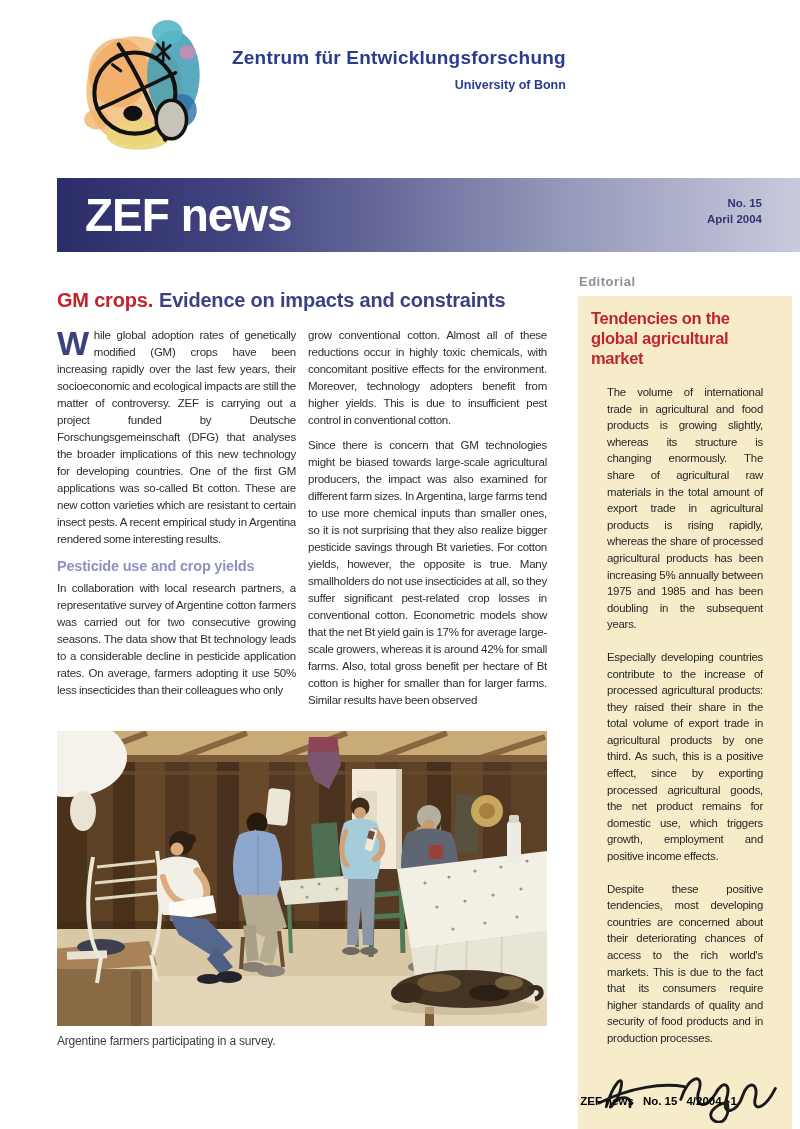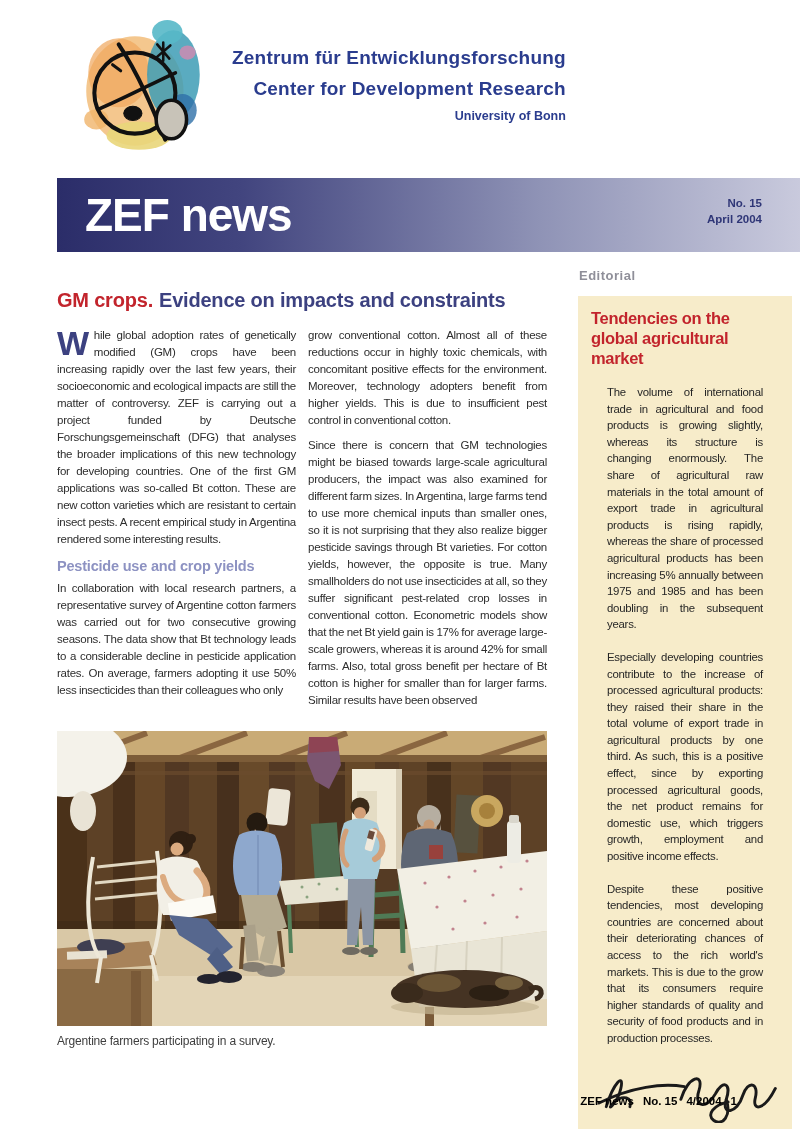--- a/index.html
+++ b/index.html
@@ -28,21 +28,21 @@
   .col{width:239px;}
   .body-text{font-size:11.5px;line-height:17px;color:#2d2d2d;text-align:justify;
              letter-spacing:-.25px;word-spacing:-.5px;}
   .col p{margin:0 0 8px 0;}
   .subhead{font-size:14.5px;font-weight:bold;color:#8d92c2;margin:10px 0 6px 0;letter-spacing:-.2px;}
   .dropcap{float:left;font-size:34px;line-height:28px;font-weight:bold;color:#3c4180;padding:2px 5px 0 0;}
   .photo{margin-top:14px;width:490px;height:295px;display:block;}
   .caption{margin-top:8px;font-size:12px;color:#3e3e3e;letter-spacing:-.2px;}
 
   
-  .sidebar-label{position:absolute;left:579px;top:268px;font-size:13px;font-weight:bold;
+  .sidebar-label{position:absolute;left:579px;top:274px;font-size:13px;font-weight:bold;
                  color:#8f8f99;letter-spacing:.5px;}
   .editorial-box{position:absolute;left:578px;top:296px;width:214px;height:877px;background:#f7ecca;
                  padding:10px 13px;box-sizing:border-box;overflow:hidden;}
   .editorial-title{font-size:16.5px;line-height:20px;font-weight:bold;color:#c2242c;
                    margin:2px 0 10px 0;letter-spacing:-.3px;}
   .editorial-box p{font-size:11.4px;line-height:16.6px;color:#262626;text-align:justify;
                    margin:16px;letter-spacing:-.25px;word-spacing:-.4px;}
   .end-marker{display:inline-block;width:7px;height:7px;background:#e09a3a;margin-left:4px;}
   .signature{margin-top:6px;display:block;}
 
@@ -72,21 +72,20 @@
       <path d="M30,96 C58,84 84,70 106,60" stroke-width="3.5"></path>
       <ellipse cx="64" cy="100" rx="9" ry="7" fill="#111"></ellipse>
       <path d="M88,32 L100,46 M101,33 L87,45 M94,30 L94,48" stroke-width="2.5"></path>
       <ellipse cx="102" cy="106" rx="15" ry="19" stroke-width="3.5" fill="#c8c3b8"></ellipse>
       <path d="M44,52 L52,58" stroke-width="3"></path>
     </g>
   </svg>
 
   <div class="org">
     <div class="org-line">Zentrum für Entwicklungsforschung</div>
-    <div class="org-line">Center for Development Research</div>
     <div class="org-uni">University of Bonn</div>
   </div>
 
   <div class="banner">
     <div class="masthead">ZEF news</div>
     <div class="banner-issue">
       <div>No. 15</div>
       <div>April 2004</div>
     </div>
   </div>
@@ -265,21 +264,21 @@
     </svg>
 
     <div class="caption">Argentine farmers participating in a survey.</div>
   </div>
 
   <div class="sidebar-label">Editorial</div>
   <div class="editorial-box">
     <div class="editorial-title">Tendencies on the global agricultural market</div>
     <p>The volume of international trade in agricultural and food products is growing slightly, whereas its structure is changing enormously. The share of agricultural raw materials in the total amount of export trade in agricultural products is rising rapidly, whereas the share of processed agricultural products has been increasing 5% annually between 1975 and 1985 and has been doubling in the subsequent years.</p>
     <p>Especially developing countries contribute to the increase of processed agricultural products: they raised their share in the total volume of export trade in agricultural products by one third. As such, this is a positive effect, since by exporting processed agricultural goods, the net product remains for domestic use, which triggers growth, employment and positive income effects.</p>
-    <p>Despite these positive tendencies, most developing countries are concerned about their deteriorating chances of access to the rich world's markets. This is due to the grow that its consumers require higher standards of quality and security of food products and in production processes.</p>
+    <p>Despite these positive tendencies, most developing countries are concerned about their deteriorating chances of access to the rich world's markets. This is due to the fact that its consumers require higher standards of quality and security of food products and in production processes.</p>
 
     <svg class="signature" width="196" height="60" viewBox="0 0 210 66" aria-hidden="true">
       <g fill="none" stroke="#1a1a1a" stroke-width="3.2" stroke-linecap="round">
         <path d="M14,48 C22,22 34,10 30,28 C26,46 12,54 22,44 C32,34 44,38 40,48"></path>
         <path d="M6,44 C42,26 76,22 100,26"></path>
         <path d="M96,40 C104,14 122,10 116,30 C110,48 124,52 134,34 C142,18 152,22 146,40 C140,58 158,56 164,36 C170,18 182,22 178,38 C174,54 188,52 200,28"></path>
         <path d="M146,40 C152,58 142,70 132,63 C124,57 132,46 148,43"></path>
       </g>
     </svg>
 

